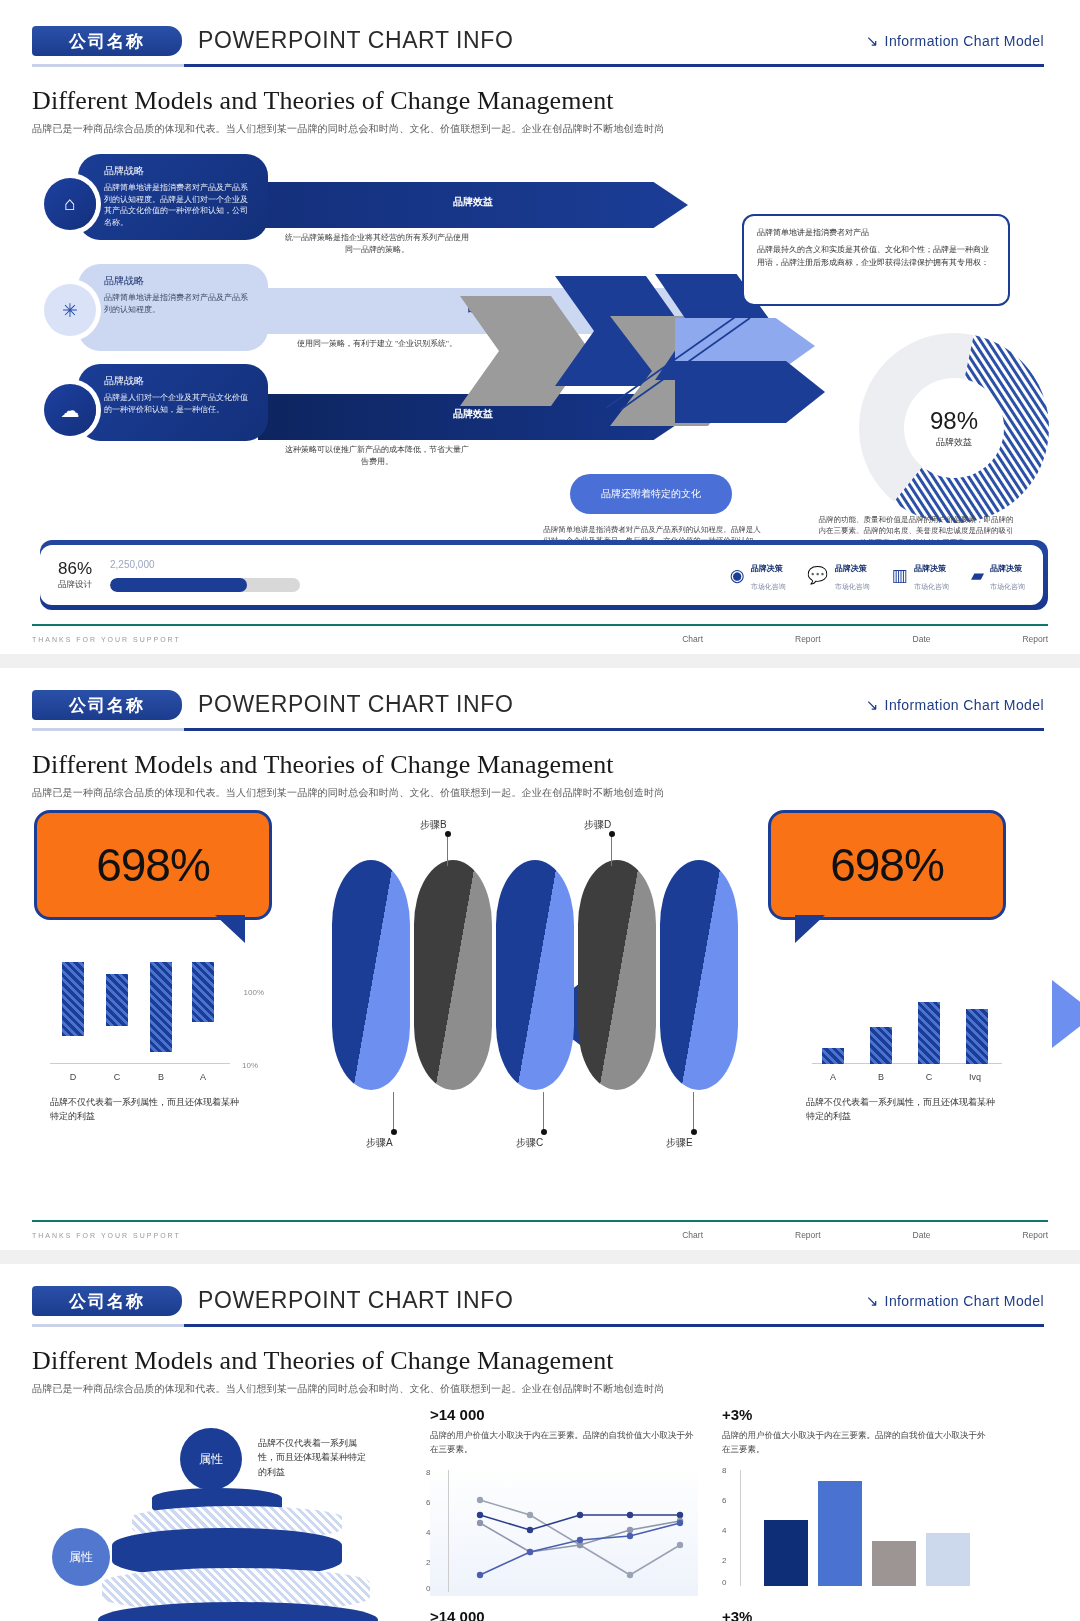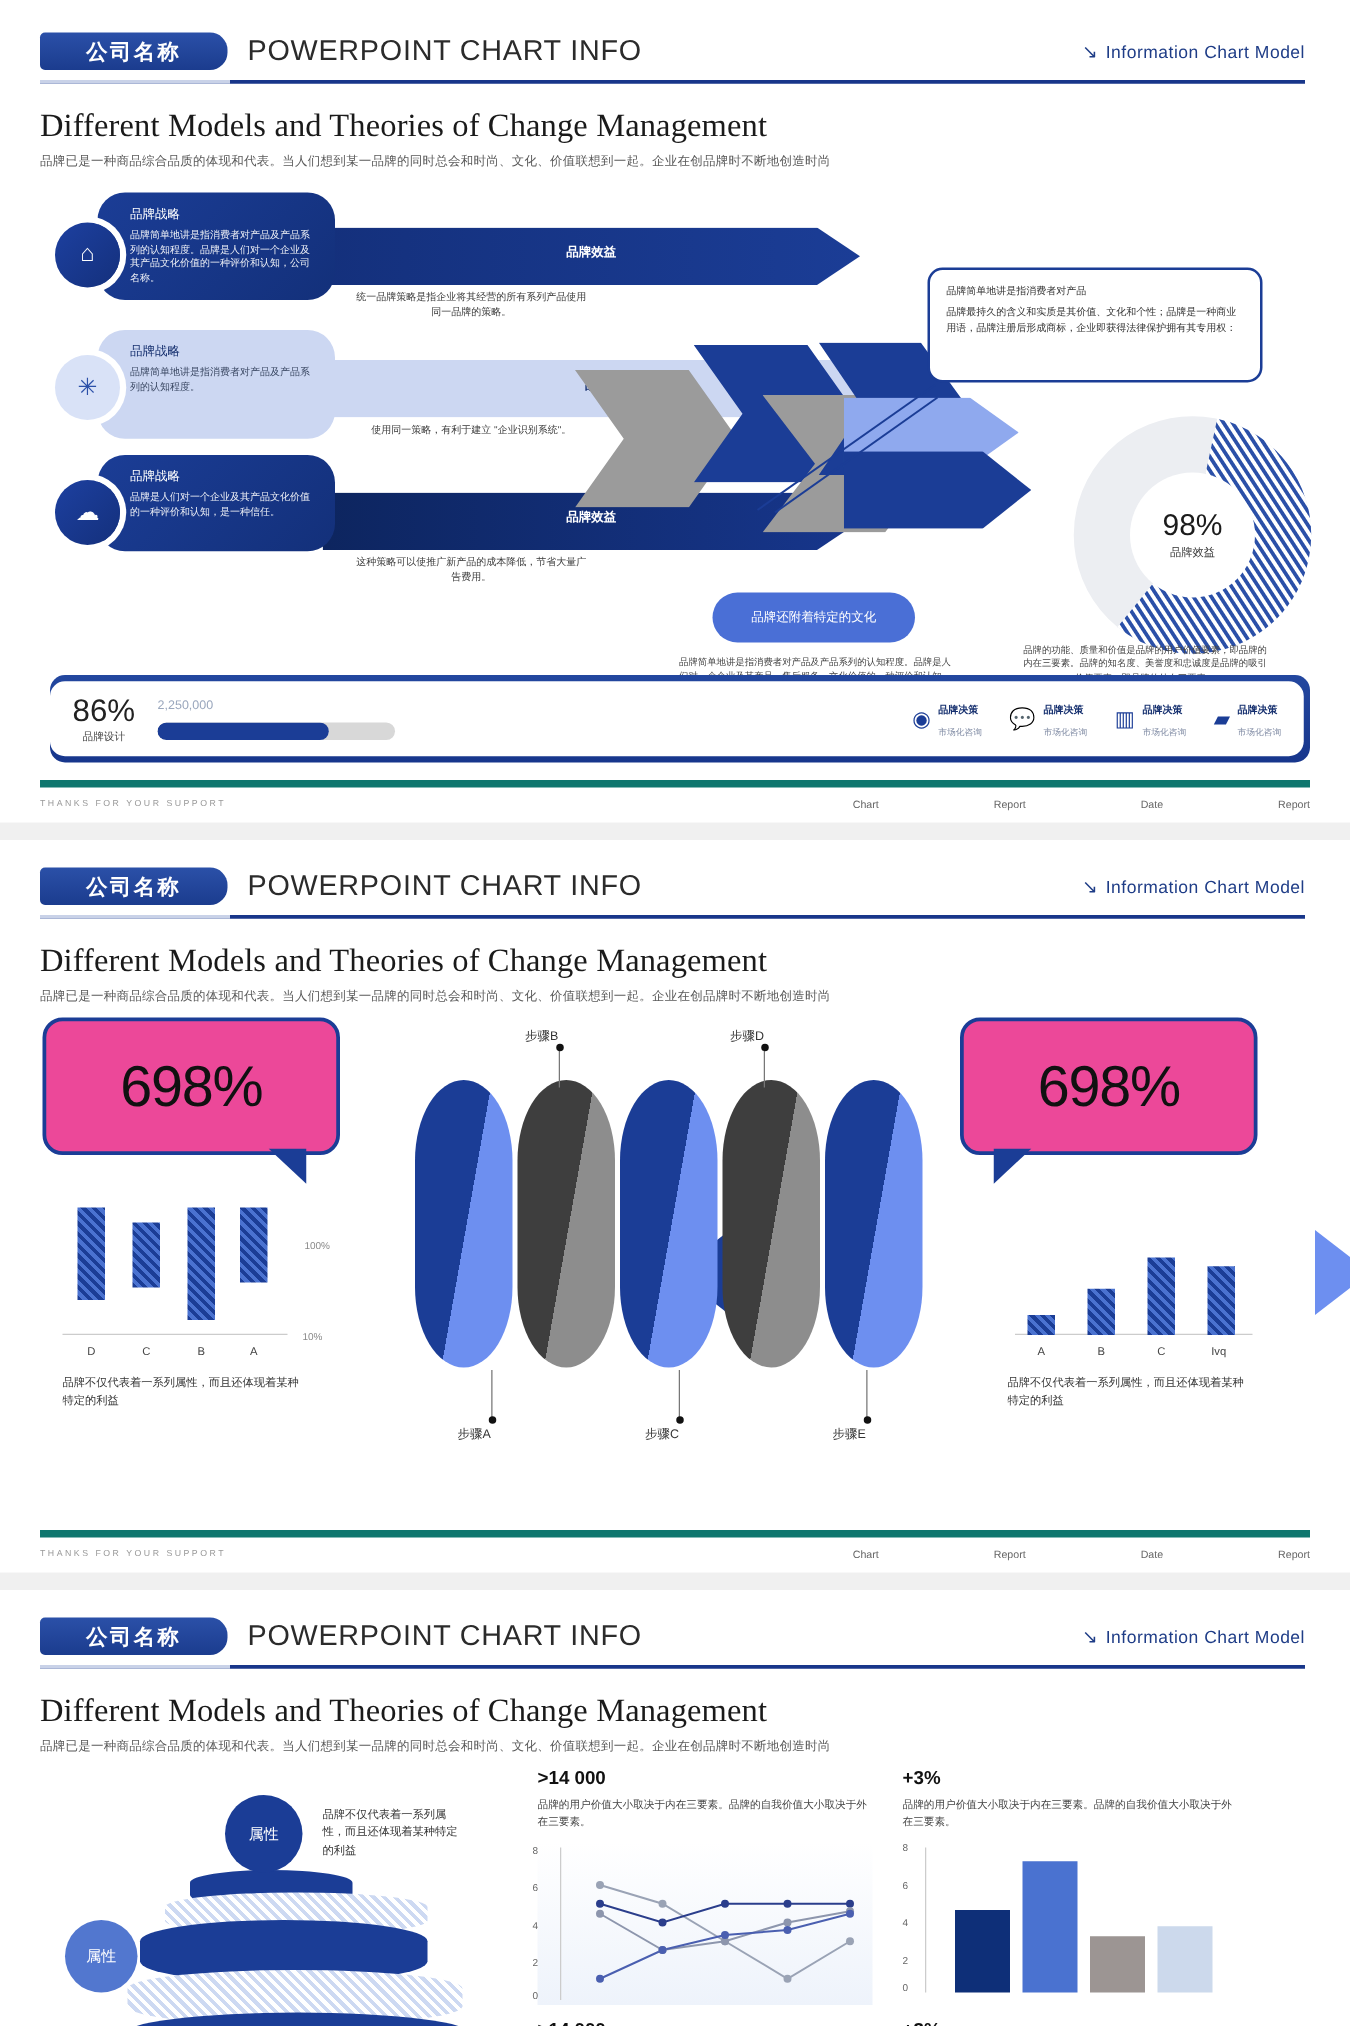--- a/index.html
+++ b/index.html
@@ -89,41 +89,41 @@
     color:#444; line-height:1.5; text-align:center; }
 
   
   .statbar { position:relative; margin:4px 32px 0 40px; height:70px;
     background:linear-gradient(180deg,#23479f,#17368c); border-radius:12px; display:flex; }
   .statbar .left { width:150px; color:#fff; font-size:9.5px; line-height:1.5;
     display:flex; align-items:center; padding-left:16px; }
   .statbar .right { flex:1; background:#fff; border-radius:12px; margin:5px 5px 5px 0;
     display:flex; align-items:center; padding:0 18px; gap:18px; }
   .stat-pct { text-align:center; }
-  .stat-pct .v { font-size:25px; color:#222; }
+  .stat-pct .v { font-size:17px; color:#222; }
   .stat-pct .l { font-size:8.5px; color:#444; }
   .stat-prog { flex:0 0 190px; }
   .stat-prog .num { font-size:10px; color:#9aa7bd; margin-bottom:8px; }
   .stat-prog .track { height:14px; background:#d8d8d8; border-radius:7px; overflow:hidden; }
   .stat-prog .fill { height:100%; width:72%; background:#1b3d96; border-radius:7px; }
   .stat-icons { display:flex; gap:22px; margin-left:auto; }
   .stat-ico { display:flex; align-items:center; gap:6px; }
   .stat-ico .gl { font-size:17px; color:#1b3d96; }
   .stat-ico .tx .a { font-size:8px; color:#16306f; font-weight:bold; }
   .stat-ico .tx .b { font-size:7px; color:#7f8aa3; }
 
   
-  .footer { margin:14px 32px 0 32px; border-top:6px solid #0f766e; padding:8px 0 10px 0;
+  .footer { margin:14px 32px 0 32px; border-top:2px solid #0f766e; padding:8px 0 10px 0;
     display:flex; align-items:center; font-size:7px; color:#999; letter-spacing:2px; }
   .footer .cols { margin-left:auto; display:flex; gap:92px; font-size:8.5px;
     color:#666; letter-spacing:0; }
 
   
   .s2-body { position:relative; height:390px; }
-  .bubble { position:absolute; width:238px; height:110px; background:#ec4899;
+  .bubble { position:absolute; width:238px; height:110px; background:#f97316;
     border:3px solid #1b3d96; border-radius:16px; display:flex;
     align-items:center; justify-content:center; }
   .bubble .bv { font-size:46px; color:#111; letter-spacing:-1px; }
   .bubble .tail { position:absolute; width:0; height:0; bottom:-26px;
     border-left:18px solid transparent; border-right:0 solid transparent; border-top:28px solid #1b3d96; }
   .bubble.l .tail { right:24px; border-left:30px solid transparent; }
   .bubble.r .tail { left:24px; border-right:30px solid transparent; border-left:0; }
   .bubble .shadow { position:absolute; left:7px; top:7px; width:100%; height:100%;
     border:3px solid #2b50a8; border-radius:16px; z-index:-1;
     background:repeating-linear-gradient(45deg,#2b50a8 0 2px,#fff 2px 5px); }

